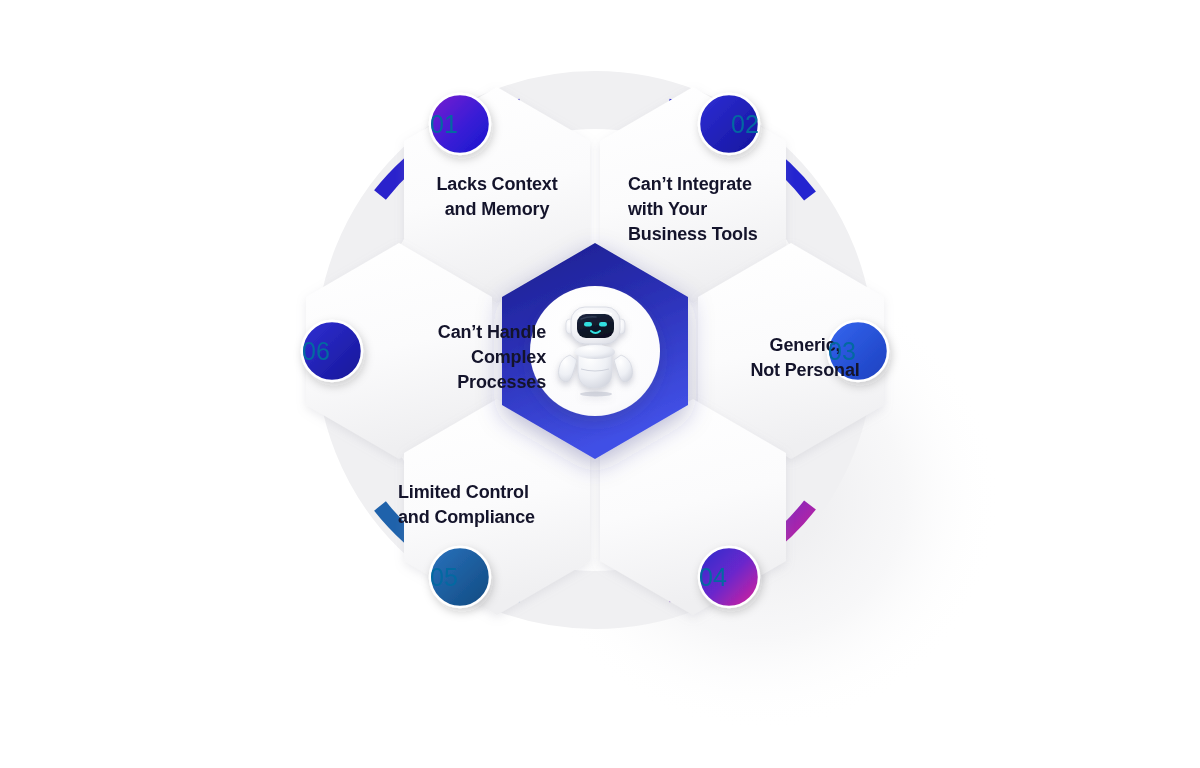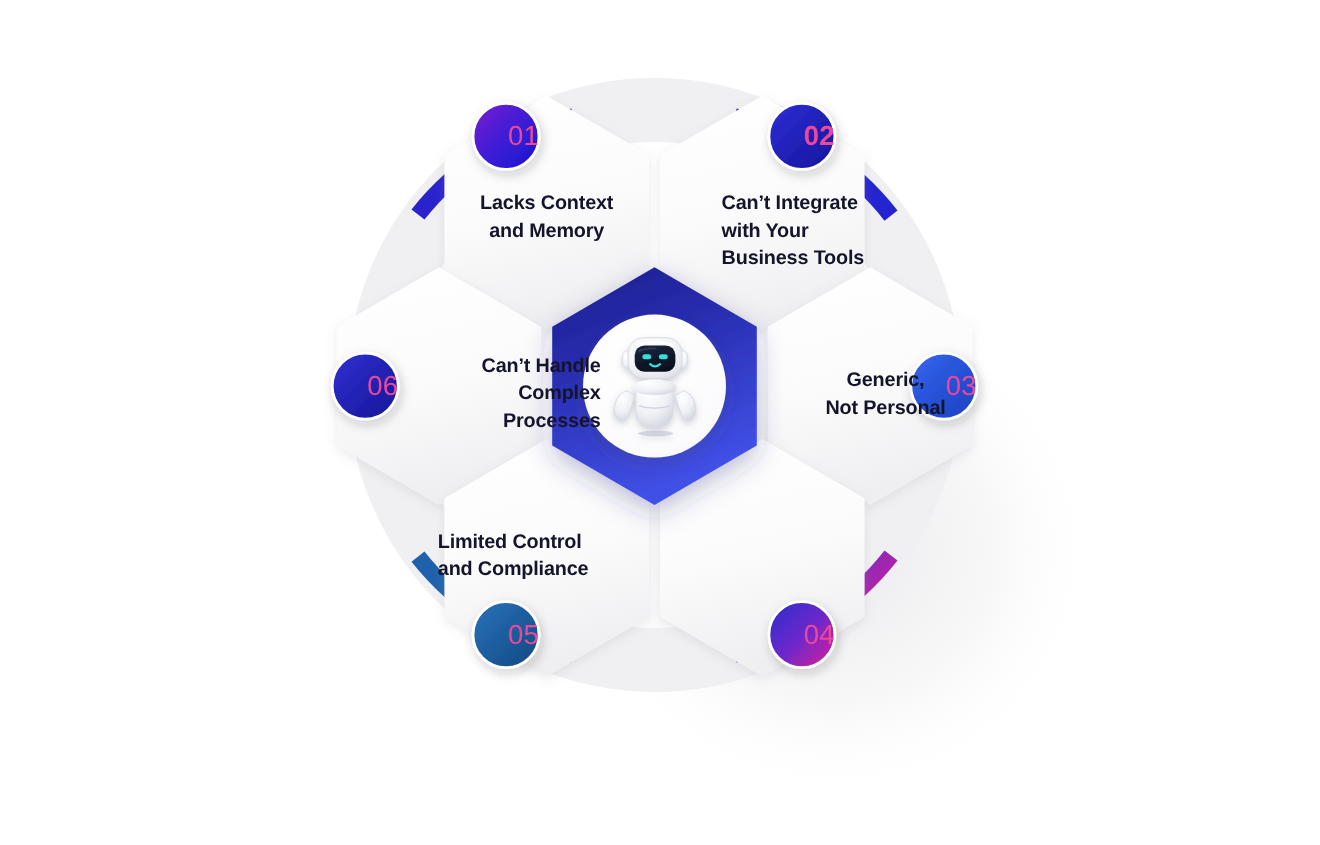--- a/index.html
+++ b/index.html
@@ -29,26 +29,26 @@
     color: #14142b;
     font-weight: 700;
     font-size: 18px;
     line-height: 1.40;
     letter-spacing: -0.15px;
     white-space: pre-line;
     font-family: "Liberation Sans", sans-serif;
   }
   .badge-num {
     position: absolute;
-    color: #ec4899;
+    color: #0369a1;
     font-size: 25px;
     font-weight: 400;
     letter-spacing: 0.2px;
     font-family: "Liberation Sans", sans-serif;
-    text-align: right;
+    text-align: left;
     line-height: 1;
   }
 </style>
 </head>
 <body>
 
 <div id="stage">
 
   <svg id="diagram-svg" viewBox="0 0 1200 768">
     <defs>
@@ -235,35 +235,35 @@
       <circle cx="858" cy="351" r="30" fill="url(#gradBadge3)" stroke="#ffffff" stroke-width="2.5" filter="url(#softShadow)"></circle>
       <circle cx="729" cy="577" r="30" fill="url(#gradBadge4)" stroke="#ffffff" stroke-width="2.5" filter="url(#softShadow)"></circle>
       <circle cx="460" cy="577" r="30" fill="url(#gradBadge5)" stroke="#ffffff" stroke-width="2.5" filter="url(#softShadow)"></circle>
       <circle cx="332" cy="351" r="30" fill="url(#gradBadge6)" stroke="#ffffff" stroke-width="2.5" filter="url(#softShadow)"></circle>
     </g>
   </svg>
 
   <div class="hex-label" style="left:404px; top:172px; width:186px; text-align:center;">Lacks Context
 and Memory</div>
 
-  <div class="hex-label" style="left:656px; top:172px; width:172px; text-align:left;">Can’t Integrate
+  <div class="hex-label" style="left:628px; top:172px; width:172px; text-align:left;">Can’t Integrate
 with Your
 Business Tools</div>
 
   <div class="hex-label" style="left:306px; top:320px; width:240px; text-align:right;">Can’t Handle
 Complex
 Processes</div>
 
   <div class="hex-label" style="left:715px; top:333px; width:180px; text-align:center;">Generic,
 Not Personal</div>
 
   <div class="hex-label" style="left:398px; top:480px; width:198px; ">Limited Control
 and Compliance</div>
 
 
   <div class="badge-num" style="left:430px; top:112px; width:60px;">01</div>
-  <div class="badge-num" style="left:699px; top:112px; width:60px;font-weight:bold;">02</div>
+  <div class="badge-num" style="left:731px; top:112px; width:60px;">02</div>
   <div class="badge-num" style="left:828px; top:339px; width:60px;">03</div>
   <div class="badge-num" style="left:699px; top:565px; width:60px;">04</div>
   <div class="badge-num" style="left:430px; top:565px; width:60px;">05</div>
   <div class="badge-num" style="left:302px; top:339px; width:60px;">06</div>
 
 </div>
 
 </body></html>

